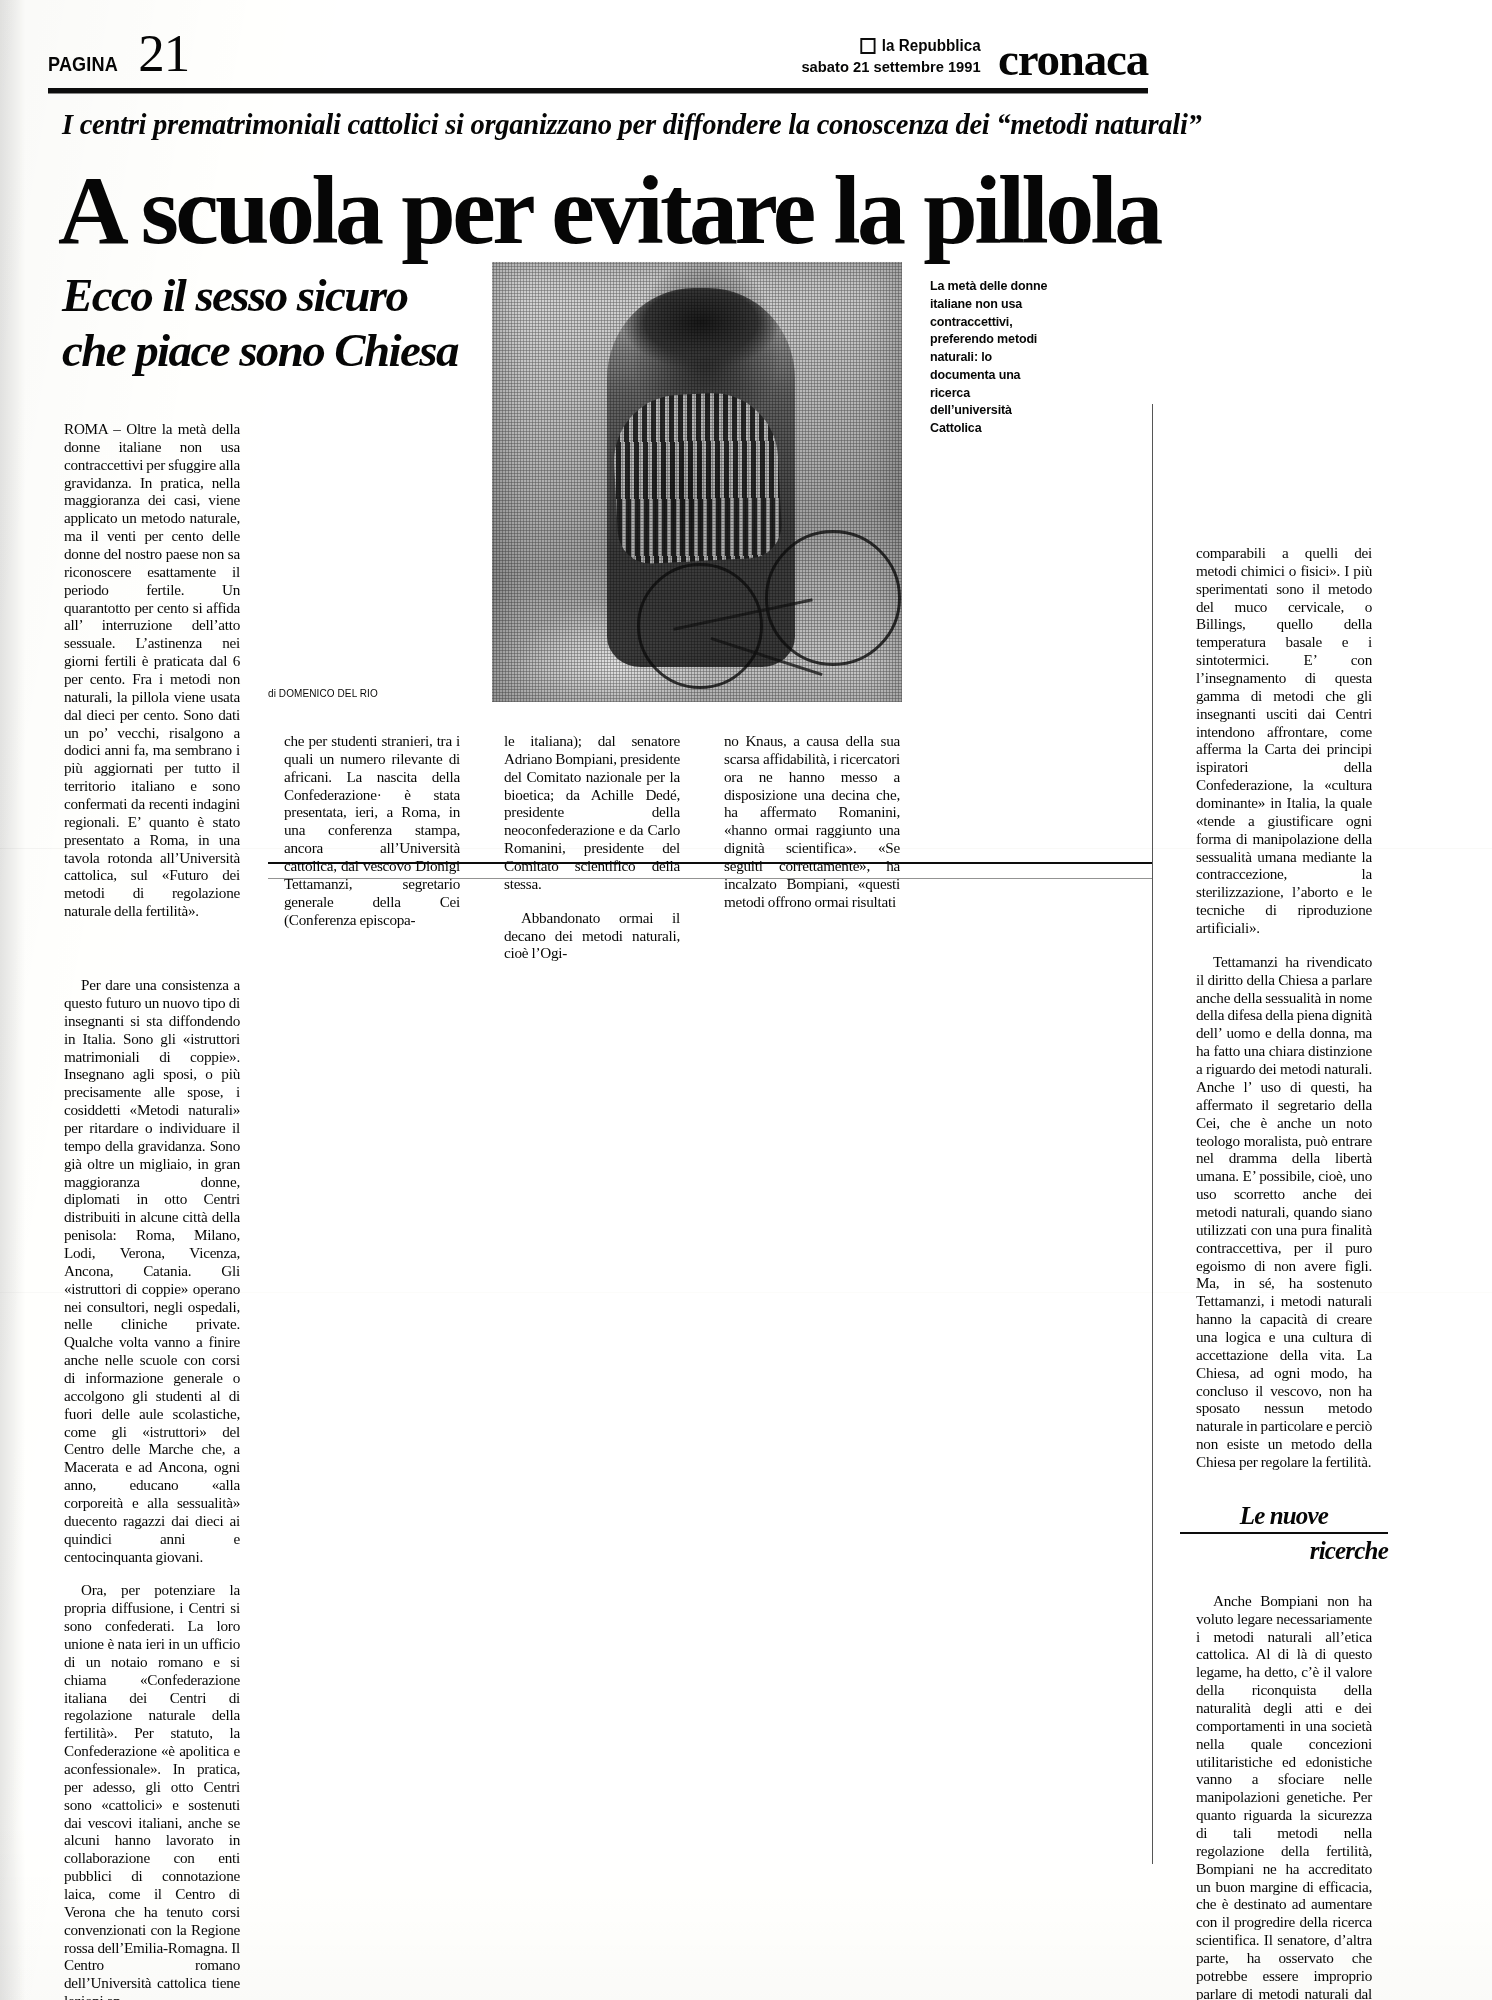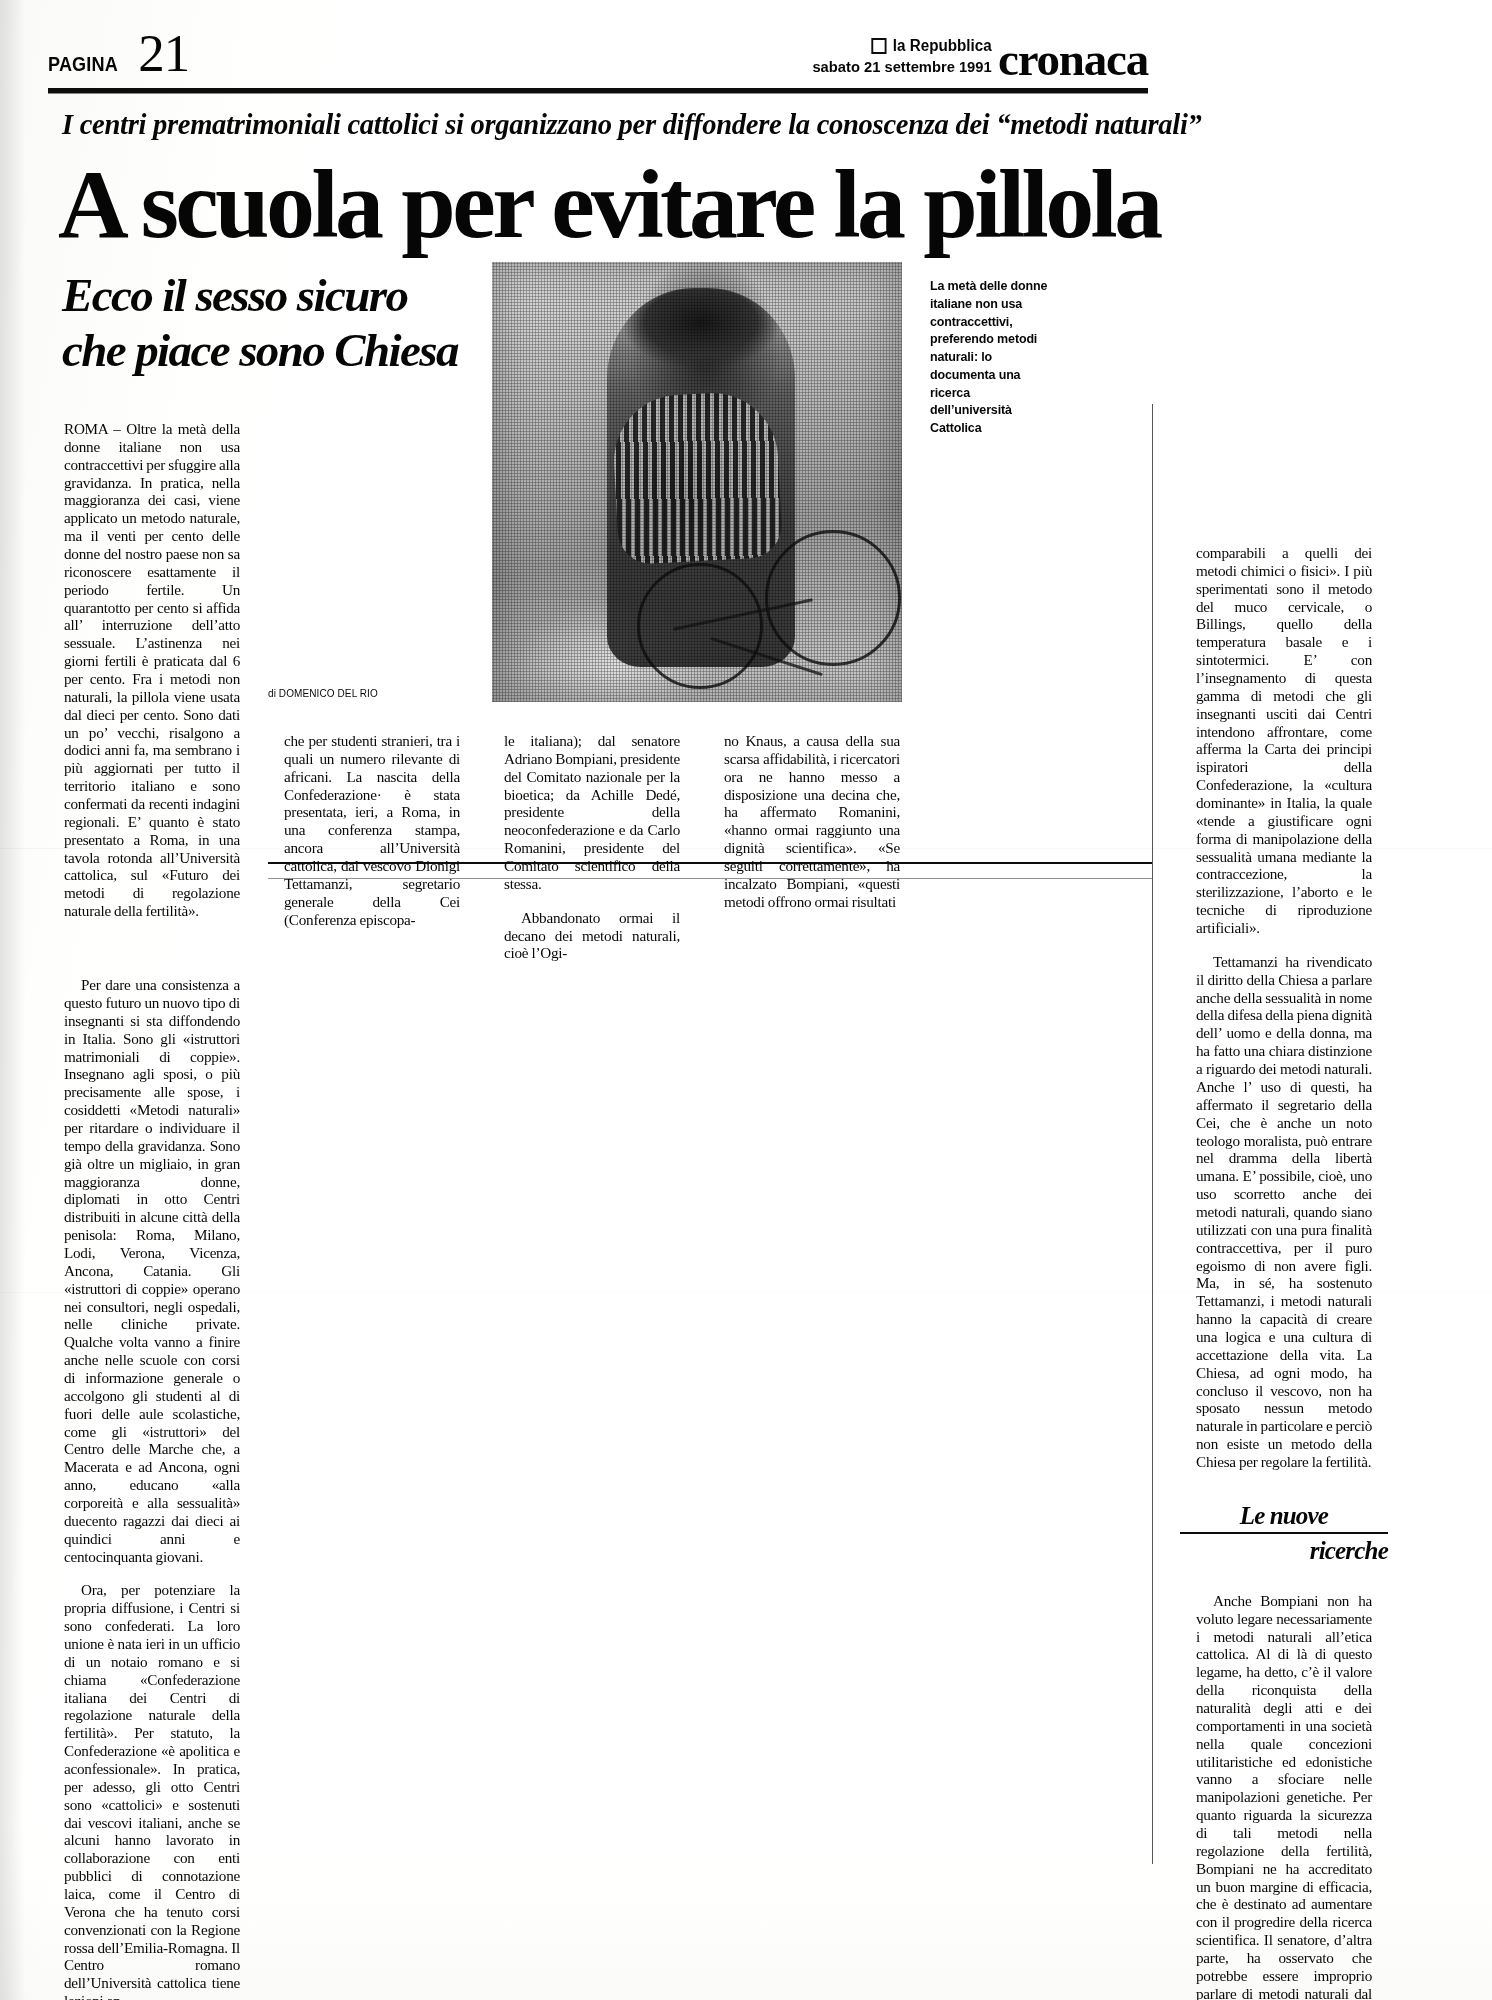--- a/index.html
+++ b/index.html
@@ -49,21 +49,21 @@
   }
   .pagina-num {
     font-family: "Liberation Serif", serif;
     font-weight: 400;
     font-size: 53px;
     line-height: 0.8;
     letter-spacing: -1px;
   }
   .masthead-right {
     position: absolute; right: 0; bottom: 4px;
-    display: flex; align-items: flex-end; gap: 6px;
+    display: flex; align-items: flex-end; gap: 17px;
   }
   .rep-block { text-align: right; padding-bottom: 4px; }
   .rep-line1 {
     font-family: "Liberation Sans", sans-serif;
     font-weight: 700; font-size: 16px;
     display: flex; align-items: center; justify-content: flex-end; gap: 7px;
     transform: scaleX(0.95); transform-origin: right center;
   }
   .rep-square {
     display: inline-block;
@@ -103,21 +103,21 @@
     font-size: 29px;
     letter-spacing: -0.3px;
     white-space: nowrap;
     transform: scaleX(0.985);
     transform-origin: left top;
   }
 
   
   .headline {
     position: absolute;
-    left: 58px; top: 158px; width: 1088px;
+    left: 58px; top: 164px; width: 1088px;
     font-family: "Liberation Serif", serif;
     font-weight: 700;
     font-size: 98px;
     line-height: 0.95;
     letter-spacing: -3.6px;
     white-space: nowrap;
     transform: scaleX(1.0);
     transform-origin: left top;
     text-align: center;
   }

